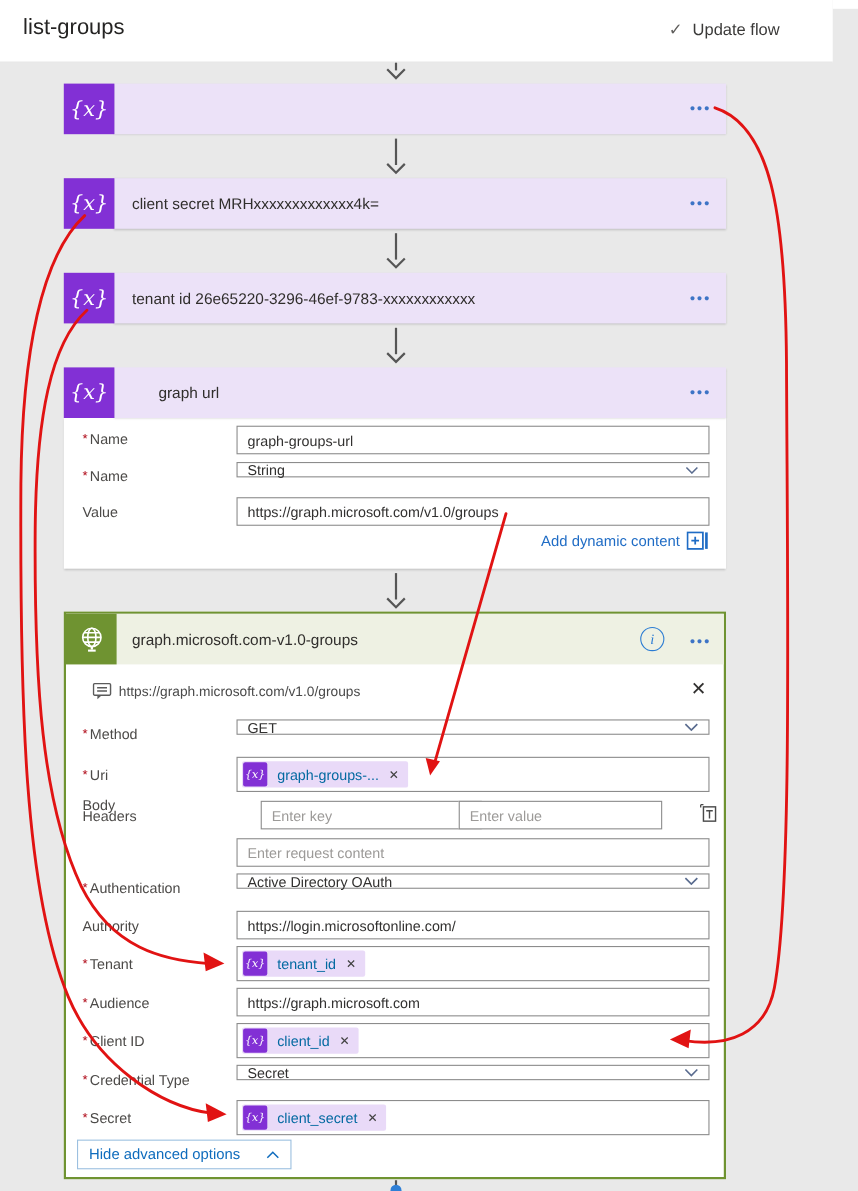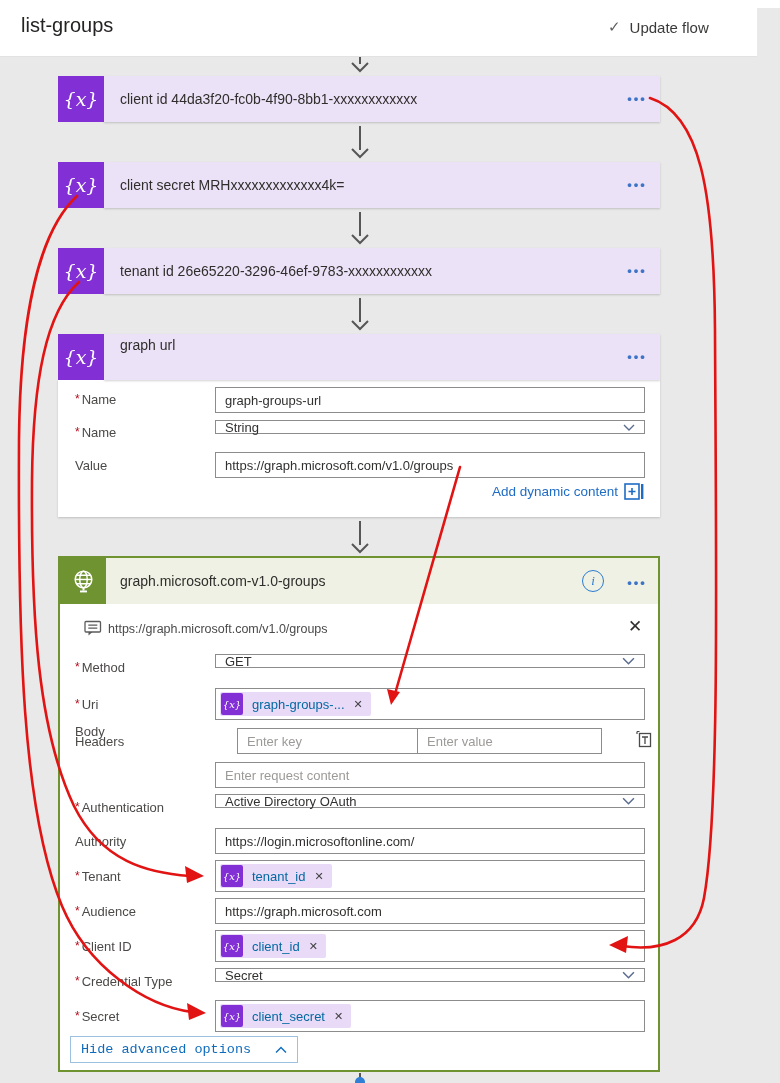--- a/index.html
+++ b/index.html
@@ -55,61 +55,60 @@
   .pill .px { font-size:11px; color:#424242; margin-left:9px; cursor:pointer; }
 
   .adc { position:absolute; left:215px; top:483px; width:430px; display:flex; justify-content:flex-end; align-items:center; gap:6px; z-index:11; cursor:pointer; }
   .adc .adctxt { font-size:13.5px; color:#1f6cc5; }
 
   .hdr-key { width:201px !important;margin-left:22px; }
   .hdr-val { left:417px !important; width:185px !important; }
   .hdricon { position:absolute; left:636px; top:730px; z-index:11; cursor:pointer; }
 
   .hide-adv { position:absolute; left:70px; top:1036px; z-index:11; background:#fff; border:1px solid #9cc0e0; color:#0f6cbd;
-              font-family:Liberation Mono, monospace; font-size:13.5px; padding:5px 10px; display:flex; align-items:center; gap:24px; cursor:pointer; }
+              font-family:Liberation Sans, sans-serif; font-size:13.5px; padding:5px 10px; display:flex; align-items:center; gap:24px; cursor:pointer; }
 </style>
 </head>
 <body>
 
 <div class="page">
 
   <div class="appbar"></div>
   <div class="topstrip"></div>
   <div class="page-title">list-groups</div>
   <div class="update-flow">
     <span class="chk">✓</span>
     <span>Update flow</span>
   </div>
 
   <div class="vicon" style="left:58px; top:76px;">
       <span>{x}</span>
     </div>
   <div class="cardstrip" style="top:76px;"></div>
-  <div class="cardtitle" style="top:91px;">client id 44da3f20-fc0b-4f90-8bb1-xxxxxxxxxxxx</div>
   <div class="dots" style="top:90px;">•••</div>
 
   <div class="vicon" style="left:58px; top:162px;">
       <span>{x}</span>
     </div>
   <div class="cardstrip" style="top:162px;"></div>
   <div class="cardtitle" style="top:177px;">client secret MRHxxxxxxxxxxxxx4k=</div>
   <div class="dots" style="top:176px;">•••</div>
 
   <div class="vicon" style="left:58px; top:248px;">
       <span>{x}</span>
     </div>
   <div class="cardstrip" style="top:248px;"></div>
   <div class="cardtitle" style="top:263px;">tenant id 26e65220-3296-46ef-9783-xxxxxxxxxxxx</div>
   <div class="dots" style="top:262px;">•••</div>
 
   <div class="vicon" style="left:58px; top:334px;">
       <span>{x}</span>
     </div>
   <div class="cardstrip" style="top:334px;"></div>
-  <div class="cardtitle" style="top:337px;">graph url</div>
+  <div class="cardtitle" style="top:349px;margin-left:24px;">graph url</div>
   <div class="dots" style="top:348px;">•••</div>
   <div class="gu-body"></div>
 
   <div class="lbl" style="top:392px;"><span class="req">*</span><span>Name</span></div>
   <input class="tin" style="top: 387px;" readonly="" value="graph-groups-url">
 
   <div class="lbl" style="top:425px;"><span class="req">*</span><span>Name</span></div>
   <div class="dd" style="top:420px;">
     <span>String</span>
     <svg width="12" height="7" viewBox="0 0 12 7">

